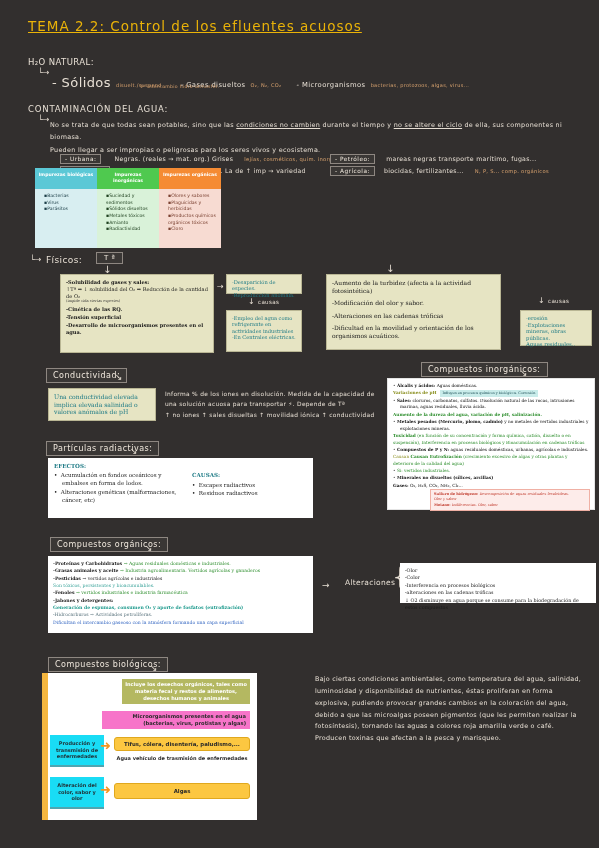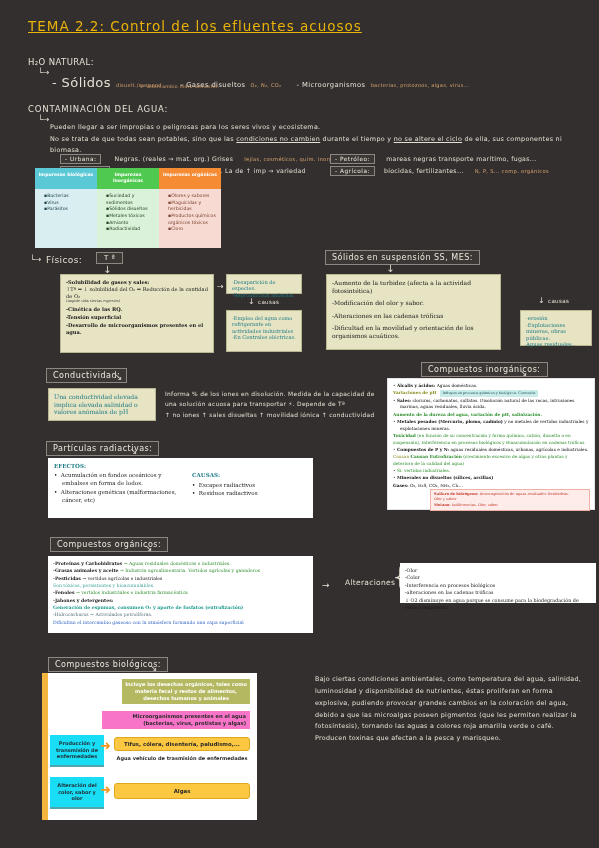--- a/index.html
+++ b/index.html
@@ -107,24 +107,24 @@
     <span class="hand hand-tiny orange" style="font-size:5px;">O₂, N₂, CO₂</span>
     <span class="hand hand-sub" style="font-size:6.8px;margin-left:10px;">- Microorganismos</span>
     <span class="hand hand-tiny orange" style="font-size:5px;">bacterias, protozoos, algas, virus...</span>
   </div>
   <div class="hand hand-tiny orange" style="position:absolute;left:140px;top:84px;font-size:4.6px;">1ᵉ intercambio  hidro-atmosfér.</div>
 
   <div class="hand hand-sub" style="position:absolute;left:28px;top:104px;letter-spacing:.8px;">CONTAMINACIÓN DEL AGUA:</div>
   <div style="position:absolute;left:38px;top:115px;color:#e6ded3;font-size:8px;">└→</div>
 
   <div style="position:absolute;left:50px;top:120px;width:535px;">
-    <div class="hand" style="font-size:6.4px;line-height:1.8;margin-top:2px;">Pueden llegar a ser impropias o peligrosas para los seres vivos y ecosistema.</div>
     <div class="hand" style="font-size:6.4px;line-height:1.8;">
       <span>No se trata de que todas sean potables, sino que las </span><span class="underline">condiciones no cambien</span><span> durante el tiempo y </span><span class="underline">no se altere el ciclo</span><span> de ella, sus componentes ni biomasa.</span>
     </div>
+    <div class="hand" style="font-size:6.4px;line-height:1.8;margin-top:2px;">Pueden llegar a ser impropias o peligrosas para los seres vivos y ecosistema.</div>
   </div>
 
   <div style="position:absolute;left:60px;top:146px;">
     <span class="hand-box" style="font-size:5.8px;padding:1px 4px;">- Urbana:</span>
     <span class="hand" style="font-size:6.2px;margin-left:8px;">Negras. (reales → mat. org.)   Grises</span>
     <span class="hand orange" style="font-size:5.2px;margin-left:6px;">lejías, cosméticos, quím. inorgánicos</span>
   </div>
   <div style="position:absolute;left:60px;top:158px;">
     <span class="hand-box" style="font-size:5.8px;padding:1px 4px;">- Industrial:</span>
     <span class="hand" style="font-size:6.2px;margin-left:6px;">energía, Q, transporte, fabri...  La de ↑ imp → variedad</span>
@@ -191,21 +191,20 @@
   </div>
 
   <div style="position:absolute;left:248px;top:297px;color:#e6ded3;font-size:8px;">↓</div>
   <div class="hand" style="position:absolute;left:258px;top:299px;font-size:5.6px;">causas</div>
 
   <div class="note" style="left:226px;top:310px;width:76px;height:42px;font-size:5.1px;">
     <div class="note-teal">-Empleo del agua como refrigerante en actividades industriales</div>
     <div class="note-teal">-En Centrales eléctricas.</div>
   </div>
 
-  <div class="hand-box" style="position:absolute;left:325px;top:250px;font-size:8px;padding:2px 6px;">Sólidos en suspensión SS, MES:</div>
   <div class="arrow-dn" style="left:386px;top:263px;">↓</div>
 
   <div class="note" style="left:326px;top:274px;width:175px;height:76px;font-size:6px;">
     <div style="margin-bottom:5px;">-Aumento de la turbidez (afecta a la actividad fotosintética)</div>
     <div style="margin-bottom:5px;">-Modificación del olor y sabor.</div>
     <div style="margin-bottom:5px;">-Alteraciones en las cadenas tróficas</div>
     <div>-Dificultad en la movilidad y orientación de los organismos acuáticos.</div>
   </div>
 
   <div style="position:absolute;left:538px;top:296px;color:#e6ded3;font-size:8px;">↓</div>

